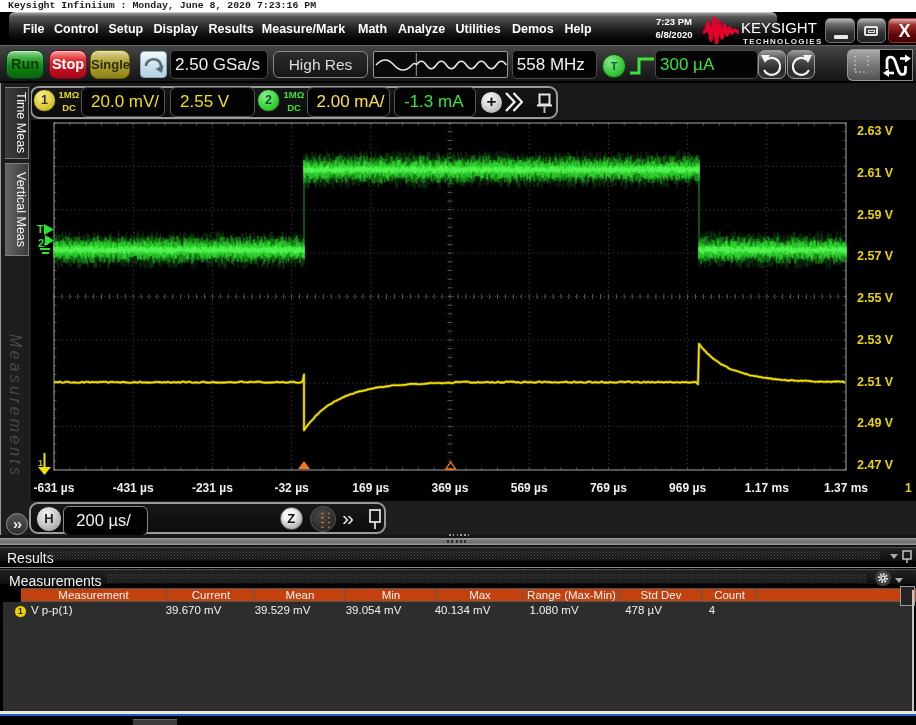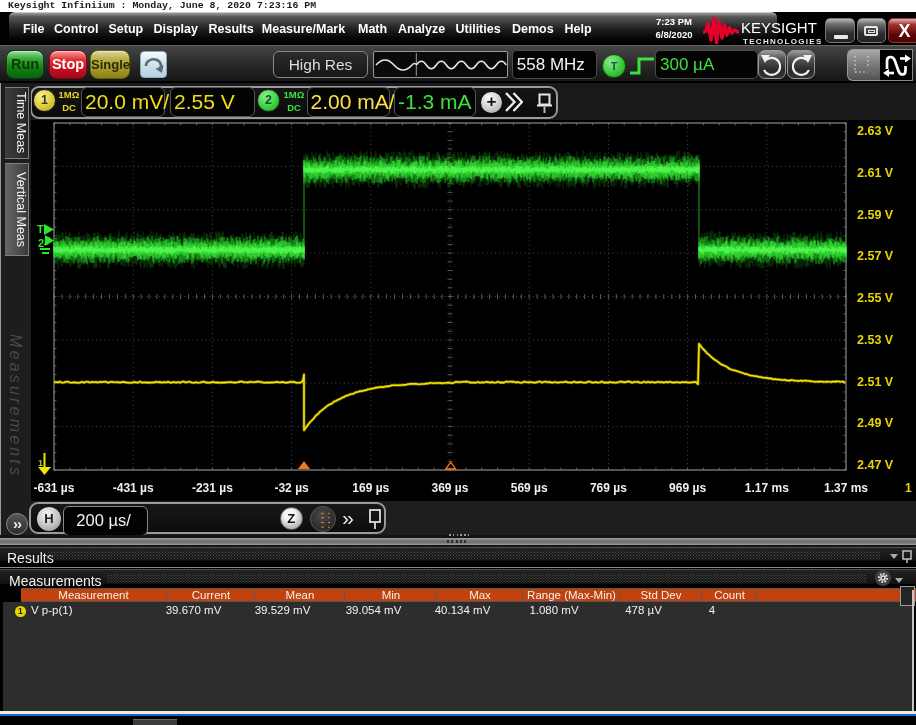--- a/index.html
+++ b/index.html
@@ -55,21 +55,21 @@
   border-radius:9px;background:linear-gradient(180deg,#161616,#0a0a0a)}
 .chc{position:absolute;top:6px;width:23px;height:23px;border-radius:50%;
   font-size:12.5px;font-weight:bold;text-align:center;line-height:21px}
 #c1{left:33px;background:radial-gradient(circle at 38% 30%,#faf08c,#e0d040 50%,#b6a410);color:#333;border:1px solid #222}
 #c2{left:257px;background:radial-gradient(circle at 38% 30%,#8cf08c,#3cd43c 55%,#19a019);color:#053;border:1px solid #222}
 .imp{position:absolute;top:5px;width:22px;height:26px;font-size:9.5px;font-weight:bold;
   text-align:center;line-height:13px;white-space:nowrap}
 #imp1{left:58px;color:#e6d322}
 #imp2{left:283px;color:#3ae23a}
 .chbx{position:absolute;top:3.5px;height:30px;background:#030303;border:1.5px solid #555;
-  border-radius:6px;font-size:21px;line-height:27px;padding-left:3px;white-space:nowrap}
+  border-radius:6px;font-size:17px;line-height:27px;padding-left:9px;white-space:nowrap}
 #v1{left:81px;width:84px;color:#f2df12}
 #v2{left:170px;width:85px;color:#f2df12}
 #v3{left:306.5px;width:83px;color:#fde047}
 #v4{left:394px;width:82px;color:#3ae23a}
 #plusc{position:absolute;left:481px;top:9px;width:21px;height:21px;border-radius:50%;
   background:radial-gradient(circle at 40% 30%,#fdfdfd,#c9c9c9 60%,#9a9a9a);color:#111;
   font-size:17px;font-weight:bold;text-align:center;line-height:19.5px}
 
 
 #sidebar{left:0;top:83px;width:31px;height:457px;background:#1d1d1d;border-left:1.5px solid #9a9a9a}
@@ -170,20 +170,21 @@
 </div>
 
 <div class="abs" id="toolbar">
   <div class="tbtn" id="bRun">Run</div>
   <div class="tbtn" id="bStop">Stop</div>
   <div class="tbtn" id="bSingle">Single</div>
   <div class="abs" id="bLoop"><svg width="25" height="25" viewBox="0 0 25 25">
     <path d="M5 14 a7.5 6.5 0 1 1 14 3" fill="none" stroke="#5c6c74" stroke-width="2.6"></path>
     <path d="M22.5 13 L21 21 L14.5 17 Z" fill="#5c6c74"></path>
       </svg></div>
+  <div class="blackbox" id="boxGsa">2.50 GSa/s</div>
   <div class="abs" id="bHigh">High Res</div>
   <div class="abs" id="sinebox"><svg width="133" height="25" viewBox="0 0 133 25">
     <path d="M2 13 q9 -10 18 0 q9 10 18 0 q2.5 -3 5 0" fill="none" stroke="#e8e8e8" stroke-width="1.5"></path>
     <line x1="42.3" y1="1" x2="42.3" y2="24" stroke="#999" stroke-width="1"></line>
     <path d="M42.3 13 q5 -7.5 10 0 q5 7.5 10 0 q5 -7.5 10 0 q5 7.5 10 0 q5 -7.5 10 0 q5 7.5 10 0 q5 -7.5 10 0 q5 7.5 10 0 q5 -7.5 10 0" fill="none" stroke="#e8e8e8" stroke-width="1.5"></path>
   </svg></div>
   <div class="blackbox" id="boxMHz">558 MHz</div>
   <div class="abs" id="tcirc">T</div>
   <svg class="abs" style="left:629px;top:8px" width="26" height="24" viewBox="0 0 26 24">
     <path d="M1 19 H10 V5 H25" fill="none" stroke="#3ae23a" stroke-width="3"></path>

